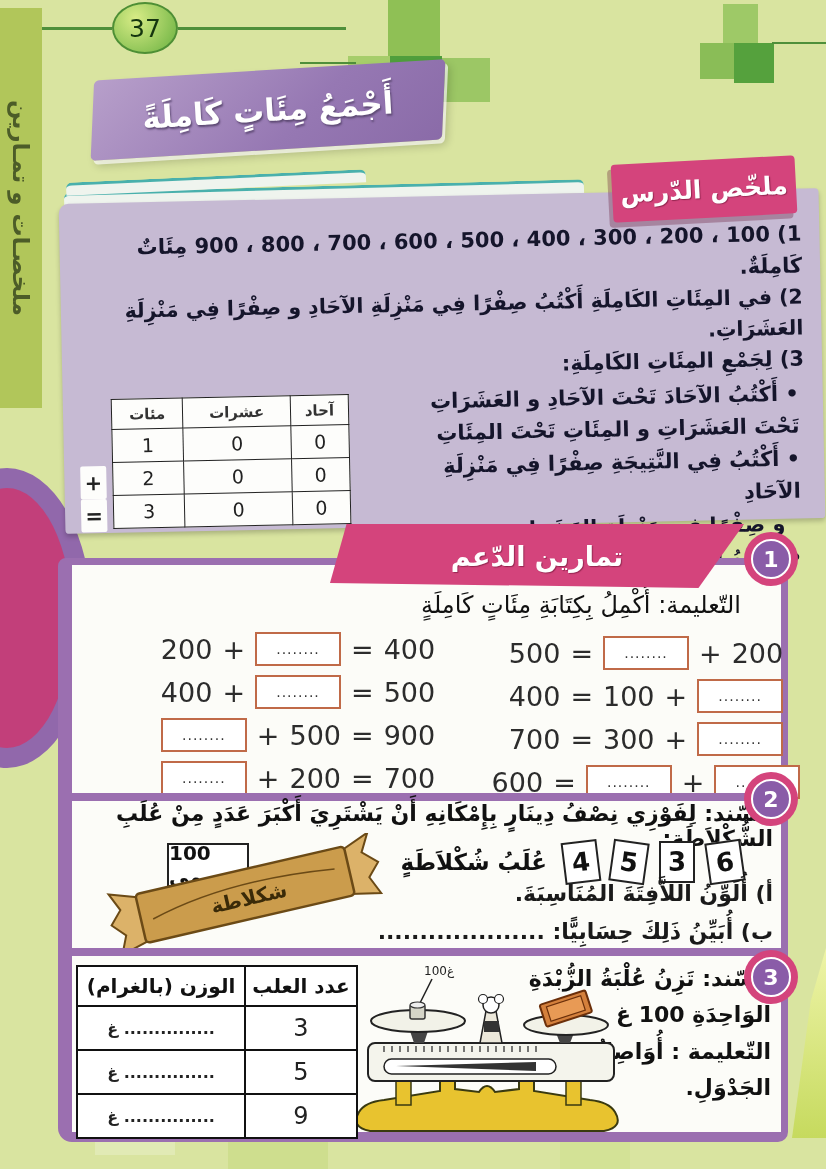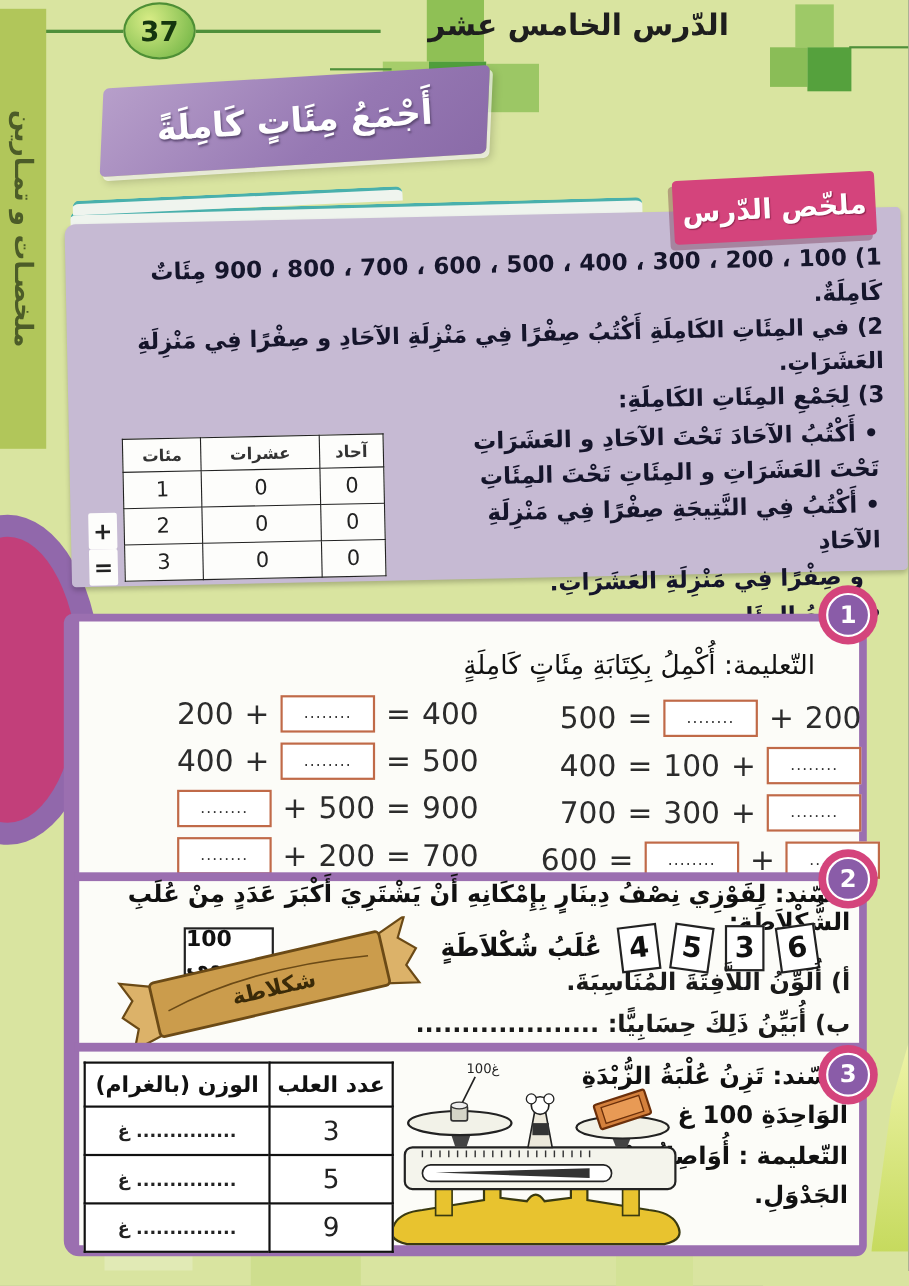--- a/index.html
+++ b/index.html
@@ -29,21 +29,21 @@
 
 
 .hline{position:absolute;background:#4f8f3a;height:3px;}
 .hl1{left:16px;top:27px;width:96px;}
 .hl2{left:178px;top:27px;width:168px;}
 .hl3{left:300px;top:62px;width:56px;height:2px;}
 .hl4{left:772px;top:42px;width:54px;height:2px;}
 .page-badge{position:absolute;left:112px;top:2px;width:66px;height:52px;border-radius:50%;
   background:radial-gradient(circle at 35% 30%,#d8ec86,#68b03f);border:2px solid #4e8f35;
   display:flex;align-items:center;justify-content:center;z-index:1;}
-.page-badge span{font-size:25px;font-weight:700;color:#15360f;}
+.page-badge span{font-size:25px;font-weight:400;color:#15360f;}
 .header-title{position:absolute;right:150px;top:8px;width:300px;text-align:center;direction:rtl;
   font-size:27px;font-weight:700;color:#1e1e1e;}
 .gsq{position:absolute;}
 .gA1{left:723px;top:4px;width:35px;height:39px;background:#9ec967;}
 .gA2{left:700px;top:43px;width:34px;height:36px;background:#8abd57;}
 .gA3{left:734px;top:43px;width:40px;height:40px;background:#55a13d;}
 .gB1{left:388px;top:0;width:52px;height:56px;background:#8fc055;}
 .gB2{left:348px;top:56px;width:42px;height:38px;background:#a6cd6a;}
 .gB3{left:390px;top:56px;width:52px;height:50px;background:#4f9e3c;}
 .gB4{left:442px;top:58px;width:48px;height:44px;background:#9cc765;}
@@ -161,21 +161,20 @@
   <div class="hline hl1"></div>
   <div class="page-badge">
     <span>37</span>
   </div>
   <div class="hline hl2"></div>
   <div class="gsq gB1"></div>
   <div class="gsq gB2"></div>
   <div class="gsq gB3"></div>
   <div class="gsq gB4"></div>
   <div class="hline hl3"></div>
-  <div class="header-title">الدّرس الخامس عشر</div>
   <div class="gsq gA1"></div>
   <div class="gsq gA2"></div>
   <div class="gsq gA3"></div>
   <div class="hline hl4"></div>
 
   <div class="lesson-badge">
     <span>أَجْمَعُ مِئَاتٍ كَامِلَةً</span>
   </div>
 
   <div class="paper-strip ps1"></div>
@@ -223,20 +222,23 @@
         <p>• أَكْتُبُ فِي النَّتِيجَةِ صِفْرًا فِي مَنْزِلَةِ الآحَادِ</p>
         <p class="cont">و صِفْرًا فِي مَنْزِلَةِ العَشَرَاتِ.</p>
         <p>• أَجْمَعُ المِئَاتِ.</p>
       </div>
     </div>
   </div>
   <div class="summary-badge">
     <span>ملخّص الدّرس</span>
   </div>
 
+  <div class="support-badge">
+    <span>تمارين الدّعم</span>
+  </div>
 
   <div class="content-box">
     <div class="cb-inner">
 
       <div class="ex1-instruction">
         <span>التّعليمة:</span>
         <span> </span>
         <span>أُكْمِلُ بِكِتَابَةِ مِئَاتٍ كَامِلَةٍ</span>
       </div>
       <div class="eq-col eq-left">

